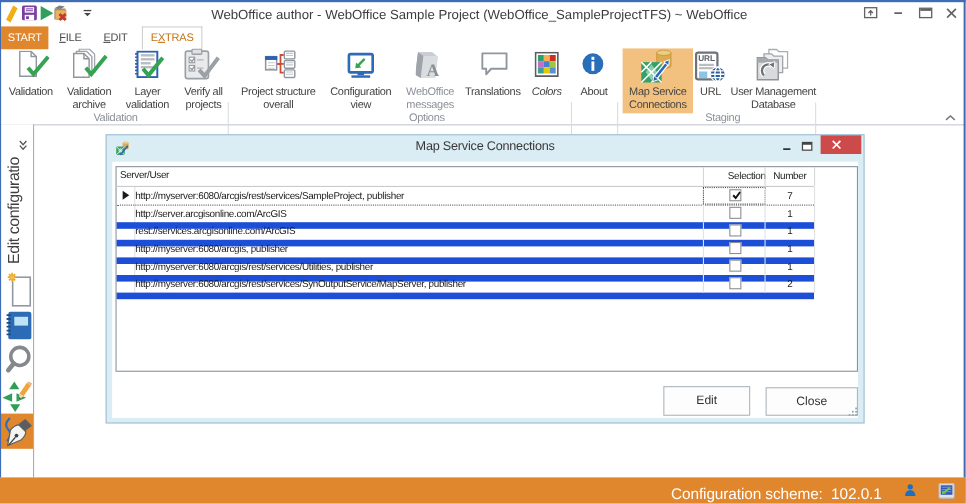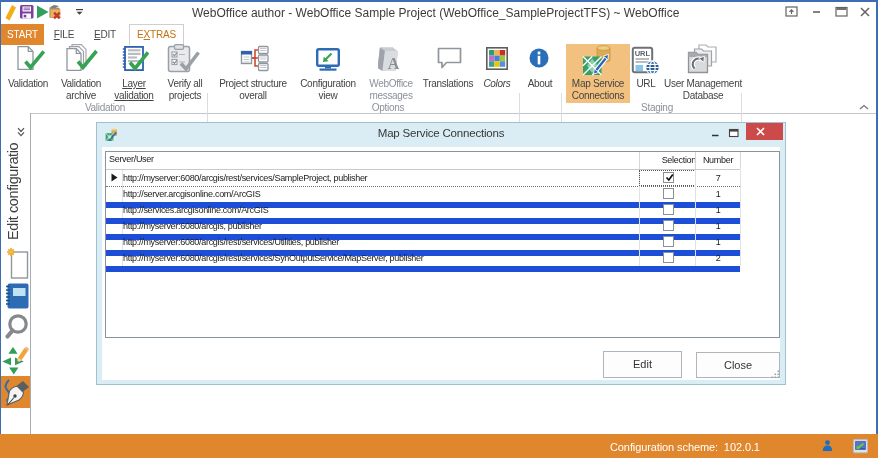--- a/index.html
+++ b/index.html
@@ -236,21 +236,21 @@
     <path d="M1.5,9.5 h7.5 l2,2 h9.5 v2.5 h-19 z" fill="#a6aaaf"></path>
     <g fill="none">
       <path d="M7.5,25.5 a5.6,5.6 0 1 1 7.9,-8.4" stroke="#fff" stroke-width="4.4"></path>
       <path d="M7.5,25.5 a5.6,5.6 0 1 1 7.9,-8.4" stroke="#6d7277" stroke-width="2.1"></path>
       <polygon points="17.4,13 16.8,19.3 11.8,15.4" fill="#6d7277" stroke="#fff" stroke-width="0.9"></polygon>
     </g>
   </svg>
 
   <div class="lbl abs" style="left:0px;top:78px;width:56px;">Validation</div>
   <div class="lbl abs" style="left:50px;top:78px;width:62px;">Validation<br>archive</div>
-  <div class="lbl abs" style="left:104px;top:78px;width:60px;text-decoration:underline;">Layer<br>validation</div>
+  <div class="lbl abs" style="left:104px;top:78px;width:60px;">Layer<br>validation</div>
   <div class="lbl abs" style="left:155px;top:78px;width:60px;">Verify all<br>projects</div>
   <div class="lbl abs" style="left:288px;top:78px;width:80px;">Configuration<br>view</div>
   <div class="lbl abs" style="left:205px;top:78px;width:96px;">Project structure<br>overall</div>
   <div class="lbl abs" style="left:361px;top:78px;width:60px;color:#8c9099;">WebOffice<br>messages</div>
   <div class="lbl abs" style="left:413px;top:78px;width:70px;">Translations</div>
   <div class="lbl abs" style="left:477px;top:78px;width:40px;font-style:italic;">Colors</div>
   <div class="lbl abs" style="left:522px;top:78px;width:36px;">About</div>
   <div class="lbl abs" style="left:563px;top:78px;width:70px;">Map Service<br>Connections</div>
   <div class="lbl abs" style="left:631px;top:78px;width:30px;">URL</div>
   <div class="lbl abs" style="left:655px;top:78px;width:96px;">User Management<br>Database</div>
@@ -302,21 +302,21 @@
   <div class="abs" style="left:0;top:376px;width:30px;height:32px;background:#e0862c;"></div>
   <svg class="abs" style="left:0px;top:376px" width="30" height="32" viewBox="0 0 30 32">
     <path d="M9,4 c-4,4 -4.5,7.5 -1.5,10.5 c3,3 2.5,6.5 -1,10.5" fill="none" stroke="#2d6cb4" stroke-width="1.9"></path>
     <polygon points="16.5,10 23,5 29,11 22.5,16" fill="#595e63"></polygon>
     <path d="M7,29 L9.5,15 C12,11.5 14,10.5 17,10.2 L23.5,16.5 C23.3,19.5 22,21.5 19,24 Z" fill="#f4f4f2" stroke="#5c6166" stroke-width="1.1"></path>
     <circle cx="15" cy="20" r="1.7" fill="#3c4146"></circle>
     <path d="M14,21.5 L8,28.5" stroke="#3c4146" stroke-width="1.1"></path>
   </svg>
 
   <div class="abs" style="left:-1px;top:434px;width:880px;height:24px;background:#e0862c;"></div>
-  <div class="abs" style="left:610px;top:441px;width:130px;height:12px;color:#ffffff;font-size:11px;letter-spacing:-0.1px;white-space:nowrap;">Configuration scheme:&nbsp; 102.0.1</div>
+  <div class="abs" style="left:610px;top:441px;width:130px;height:12px;color:#ffffff;font-size:14px;letter-spacing:-0.1px;white-space:nowrap;">Configuration scheme:&nbsp; 102.0.1</div>
 
   <svg class="abs" style="left:822px;top:440px" width="11" height="12" viewBox="0 0 11 12">
     <circle cx="5.5" cy="2.6" r="2.4" fill="#1e6ec0"></circle>
     <path d="M0.8,11 c0,-3.6 2,-5.4 4.7,-5.4 c2.7,0 4.7,1.8 4.7,5.4 z" fill="#1e6ec0"></path>
   </svg>
   <svg class="abs" style="left:853px;top:439px" width="15" height="15" viewBox="0 0 15 15">
     <rect x="0.6" y="0.6" width="13.8" height="13.2" rx="1" fill="#dfe3e8" stroke="#b8bec6" stroke-width="1.1"></rect>
     <rect x="2.2" y="2.2" width="10.6" height="8.6" fill="#3a53b4"></rect>
     <g stroke="#7a8fd8" stroke-width="1">
         <path d="M3,4 h9 M3,6 h9 M3,8 h9"></path>
@@ -374,21 +374,21 @@
                 <path d="M1.5,4.5 l2.3,2.5 L7.8,1.5" stroke="#111" stroke-width="1.7" fill="none"></path>
               </svg></span></div>
         <div class="abs numcell">7</div>
       </div>
       <div class="abs row" style="top:34px;">
         <div class="abs celltext">http://server.arcgisonline.com/ArcGIS</div>
         <div class="abs selcell"><span class="cb"></span></div>
         <div class="abs numcell">1</div>
       </div>
       <div class="abs row" style="top:50px;">
-        <div class="abs celltext">http://services.arcgisonline.com/ArcGIS</div>
+        <div class="abs celltext">rest://services.arcgisonline.com/ArcGIS</div>
         <div class="abs selcell"><span class="cb"></span></div>
         <div class="abs numcell">1</div>
       </div>
       <div class="abs row" style="top:66px;">
         <div class="abs celltext">http://myserver:6080/arcgis, publisher</div>
         <div class="abs selcell"><span class="cb"></span></div>
         <div class="abs numcell">1</div>
       </div>
       <div class="abs row" style="top:82px;">
         <div class="abs celltext">http://myserver:6080/arcgis/rest/services/Utilities, publisher</div>

